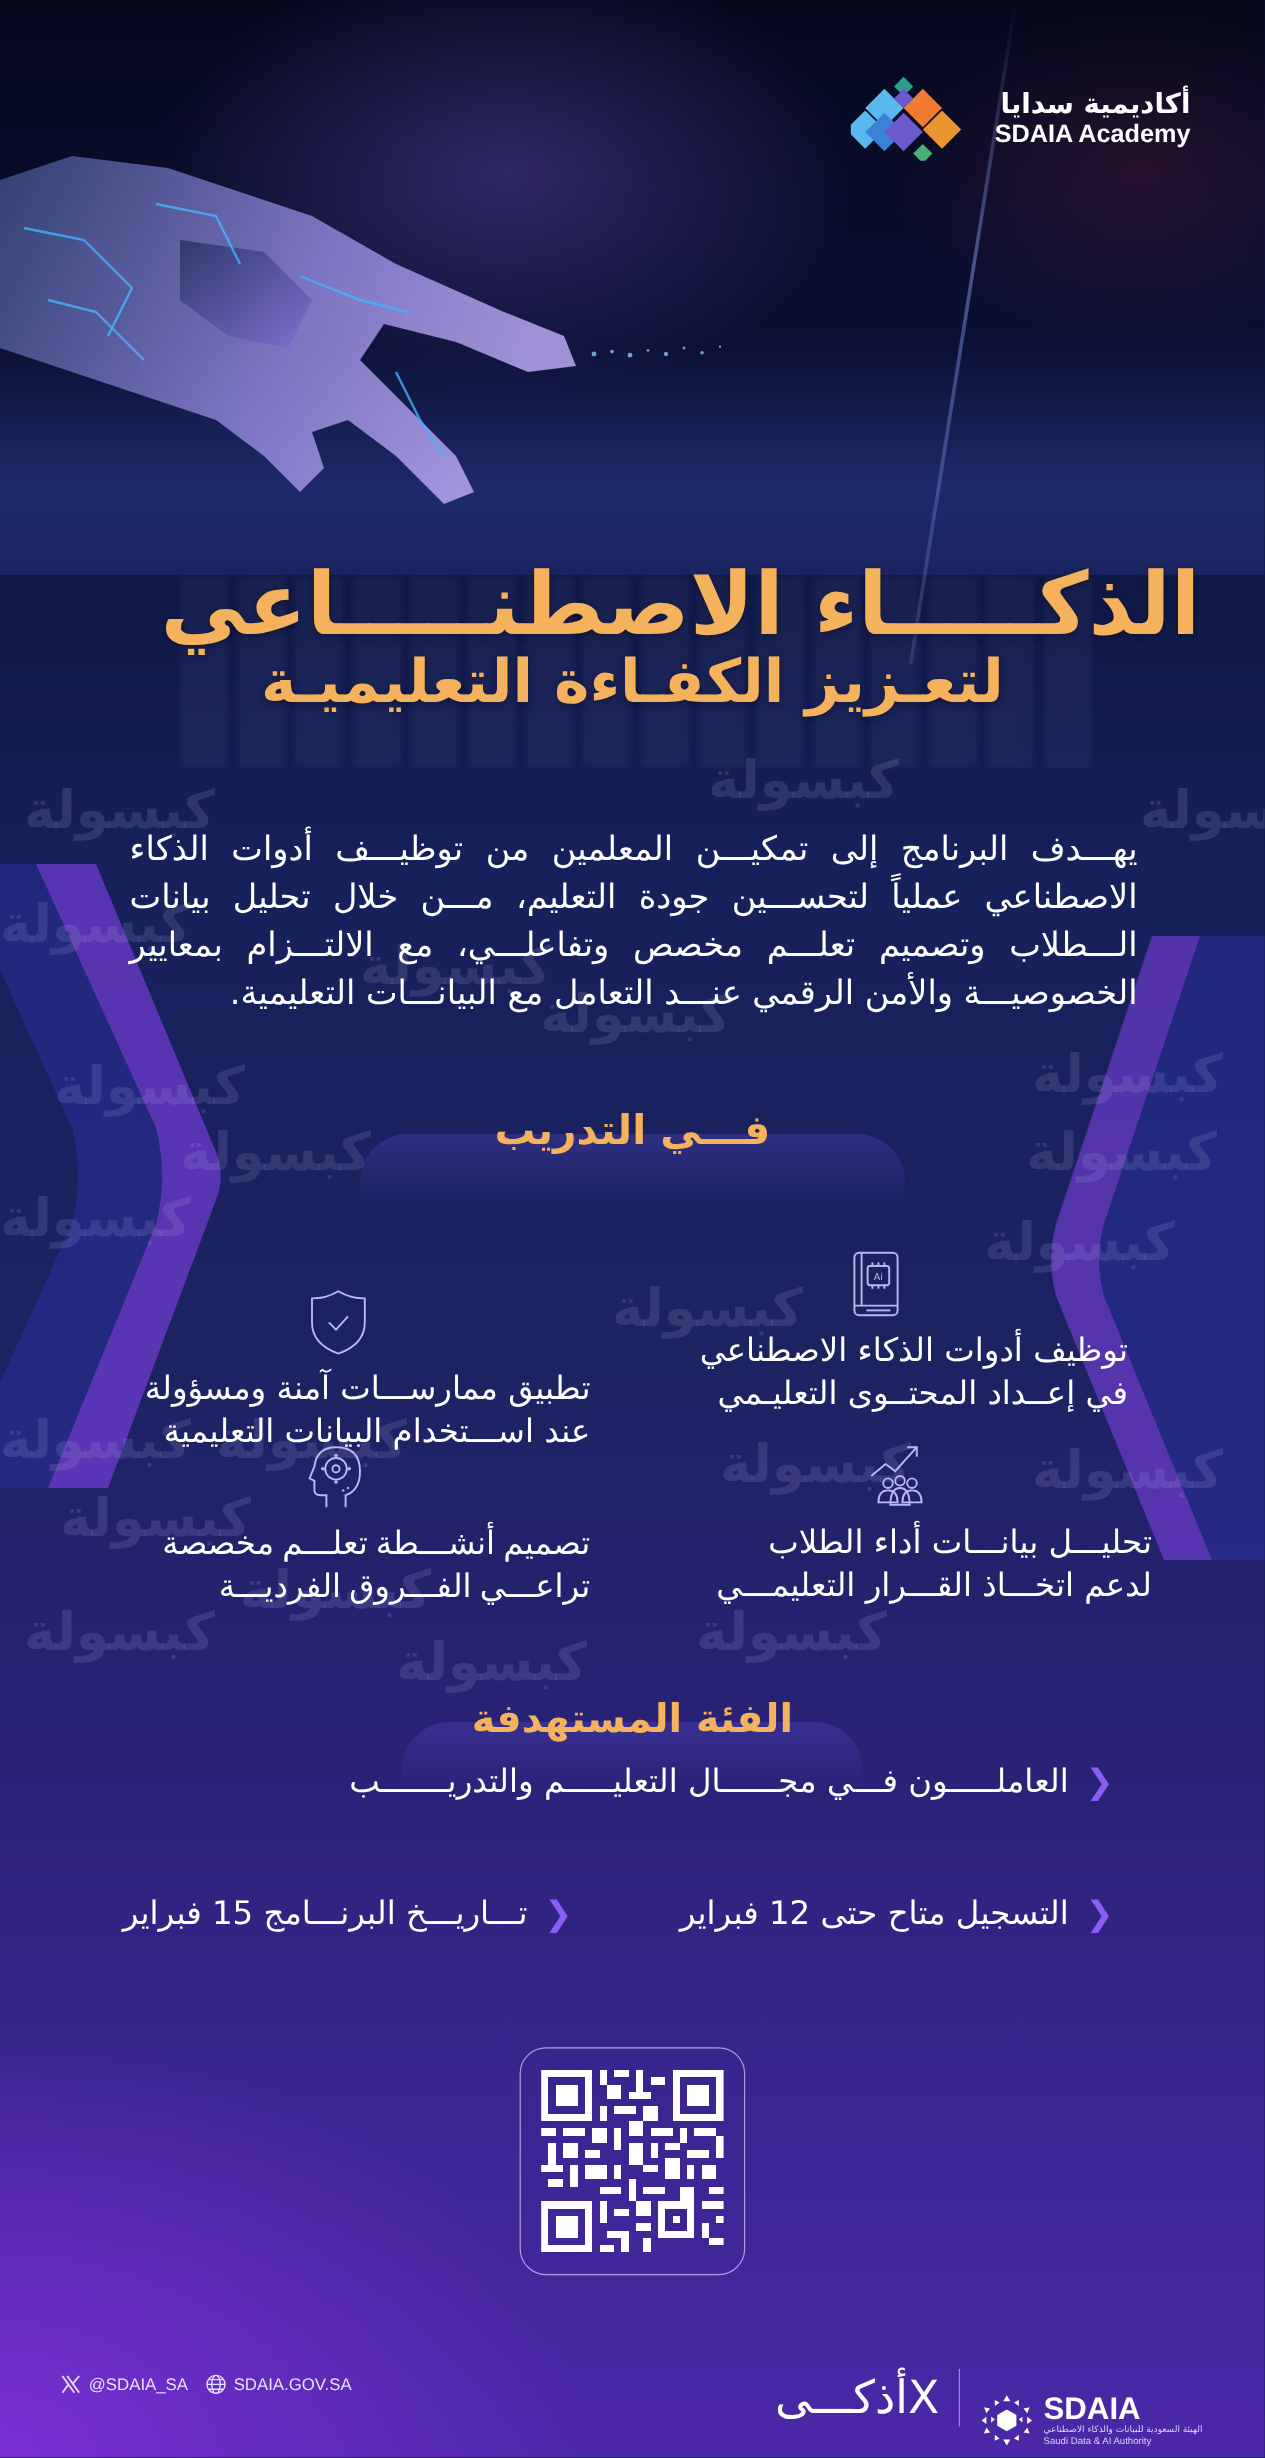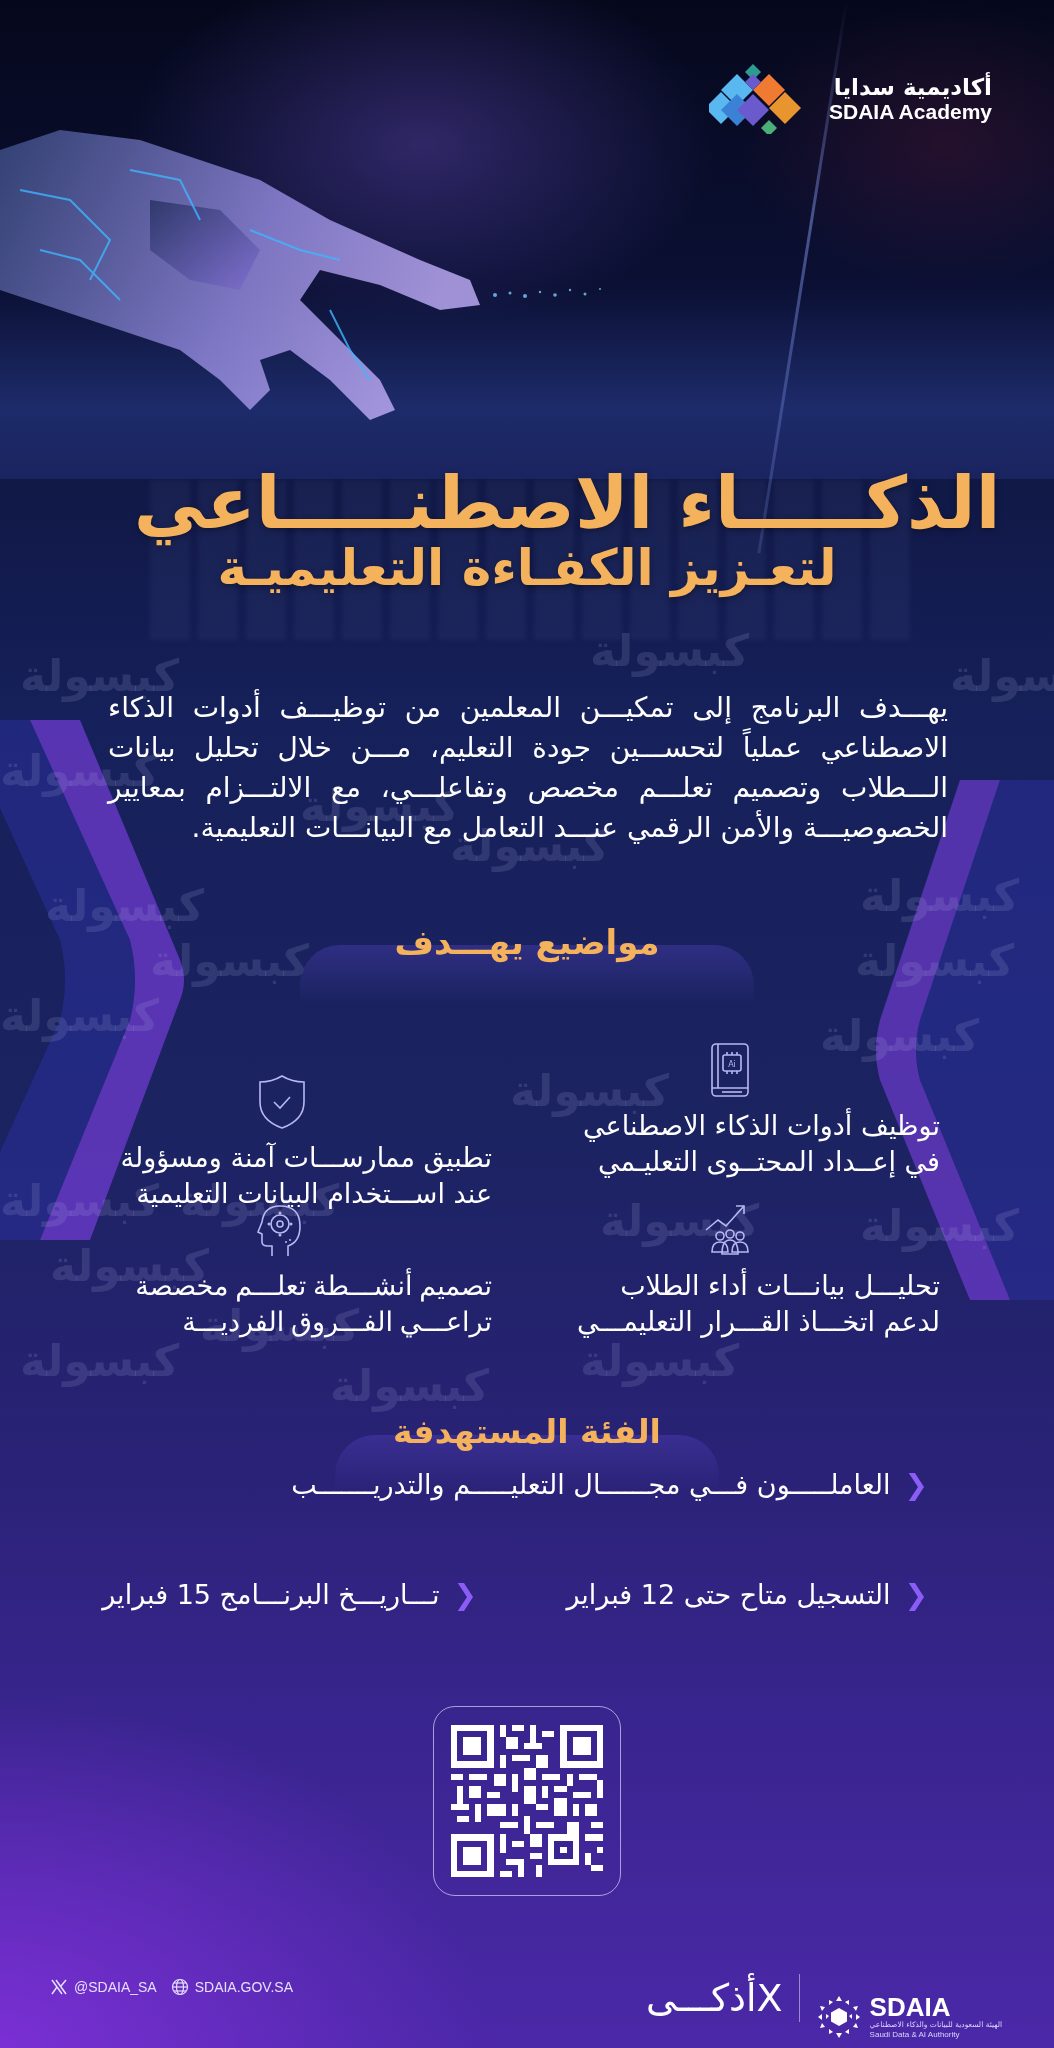--- a/index.html
+++ b/index.html
@@ -201,21 +201,21 @@
   <span class="wm" style="left:20px; top:1335px;">كبسولة</span>
   <span class="wm" style="left:580px; top:1335px;">كبسولة</span>
   <span class="wm" style="left:330px; top:1360px;">كبسولة</span>
 
   <div class="headline h1">الذكـــــاء الاصطنـــــاعي</div>
   <div class="headline h2">لتعـزيز الكفـاءة التعليميـة</div>
 
   <p class="intro">يهـــدف البرنامج إلى تمكيـــن المعلمين من توظيـــف أدوات الذكاء الاصطناعي عملياً لتحســـين جودة التعليم، مـــن خلال تحليل بيانات الـــطلاب وتصميم تعلـــم مخصص وتفاعلـــي، مع الالتـــزام بمعايير الخصوصيـــة والأمن الرقمي عنـــد التعامل مع البيانـــات التعليمية.</p>
 
   <div class="title-bg" style="left:300px; top:945px; width:454px; height:60px;"></div>
-  <div class="section-title" style="top:922px;">مواضيع يهـــدف</div>
+  <div class="section-title" style="top:922px;">فـــي التدريب</div>
 
   <div class="topic" style="left:520px; top:1040px;">
     <svg class="icon" viewBox="0 0 60 60">
       <g fill="none" stroke="#b8b8f0" stroke-width="1.6">
         <rect x="12" y="4" width="36" height="52" rx="4"></rect>
         <line x1="18" y1="4" x2="18" y2="48"></line>
         <line x1="12" y1="48" x2="48" y2="48"></line>
         <line x1="22" y1="52" x2="42" y2="52"></line>
         <rect x="23" y="15" width="18" height="16" rx="2"></rect>
         <line x1="27" y1="12" x2="27" y2="15"></line>
@@ -233,21 +233,21 @@
 
   <div class="topic" style="left:72px; top:1072px;">
     <svg class="icon" viewBox="0 0 60 60">
       <path d="M30 4 Q40 10 52 10 L52 30 Q52 48 30 56 Q8 48 8 30 L8 10 Q20 10 30 4 Z" fill="none" stroke="#b8b8f0" stroke-width="1.6"></path>
       <polyline points="22,30 28,36 38,25" fill="none" stroke="#b8b8f0" stroke-width="1.6"></polyline>
     </svg>
     <span class="text">تطبيق ممارســـات آمنة ومسؤولة</span>
     <span class="text">عند اســـتخدام البيانات التعليمية</span>
   </div>
 
-  <div class="topic" style="left:520px; top:1200px;">
+  <div class="topic" style="left:540px; top:1200px;">
     <svg class="icon" viewBox="0 0 60 60">
       <g fill="none" stroke="#b8b8f0" stroke-width="1.6">
         <polyline points="6,30 18,20 26,26 44,6"></polyline>
         <polyline points="36,6 44,6 44,14"></polyline>
         <circle cx="20" cy="36" r="4"></circle>
           <circle cx="30" cy="34" r="4"></circle>
           <circle cx="40" cy="36" r="4"></circle>
         <path d="M12 52 Q12 42 20 42 Q28 42 28 52 Z"></path>
         <path d="M22 54 Q22 40 30 40 Q38 40 38 54 Z"></path>
         <path d="M32 52 Q32 42 40 42 Q48 42 48 52 Z"></path>

